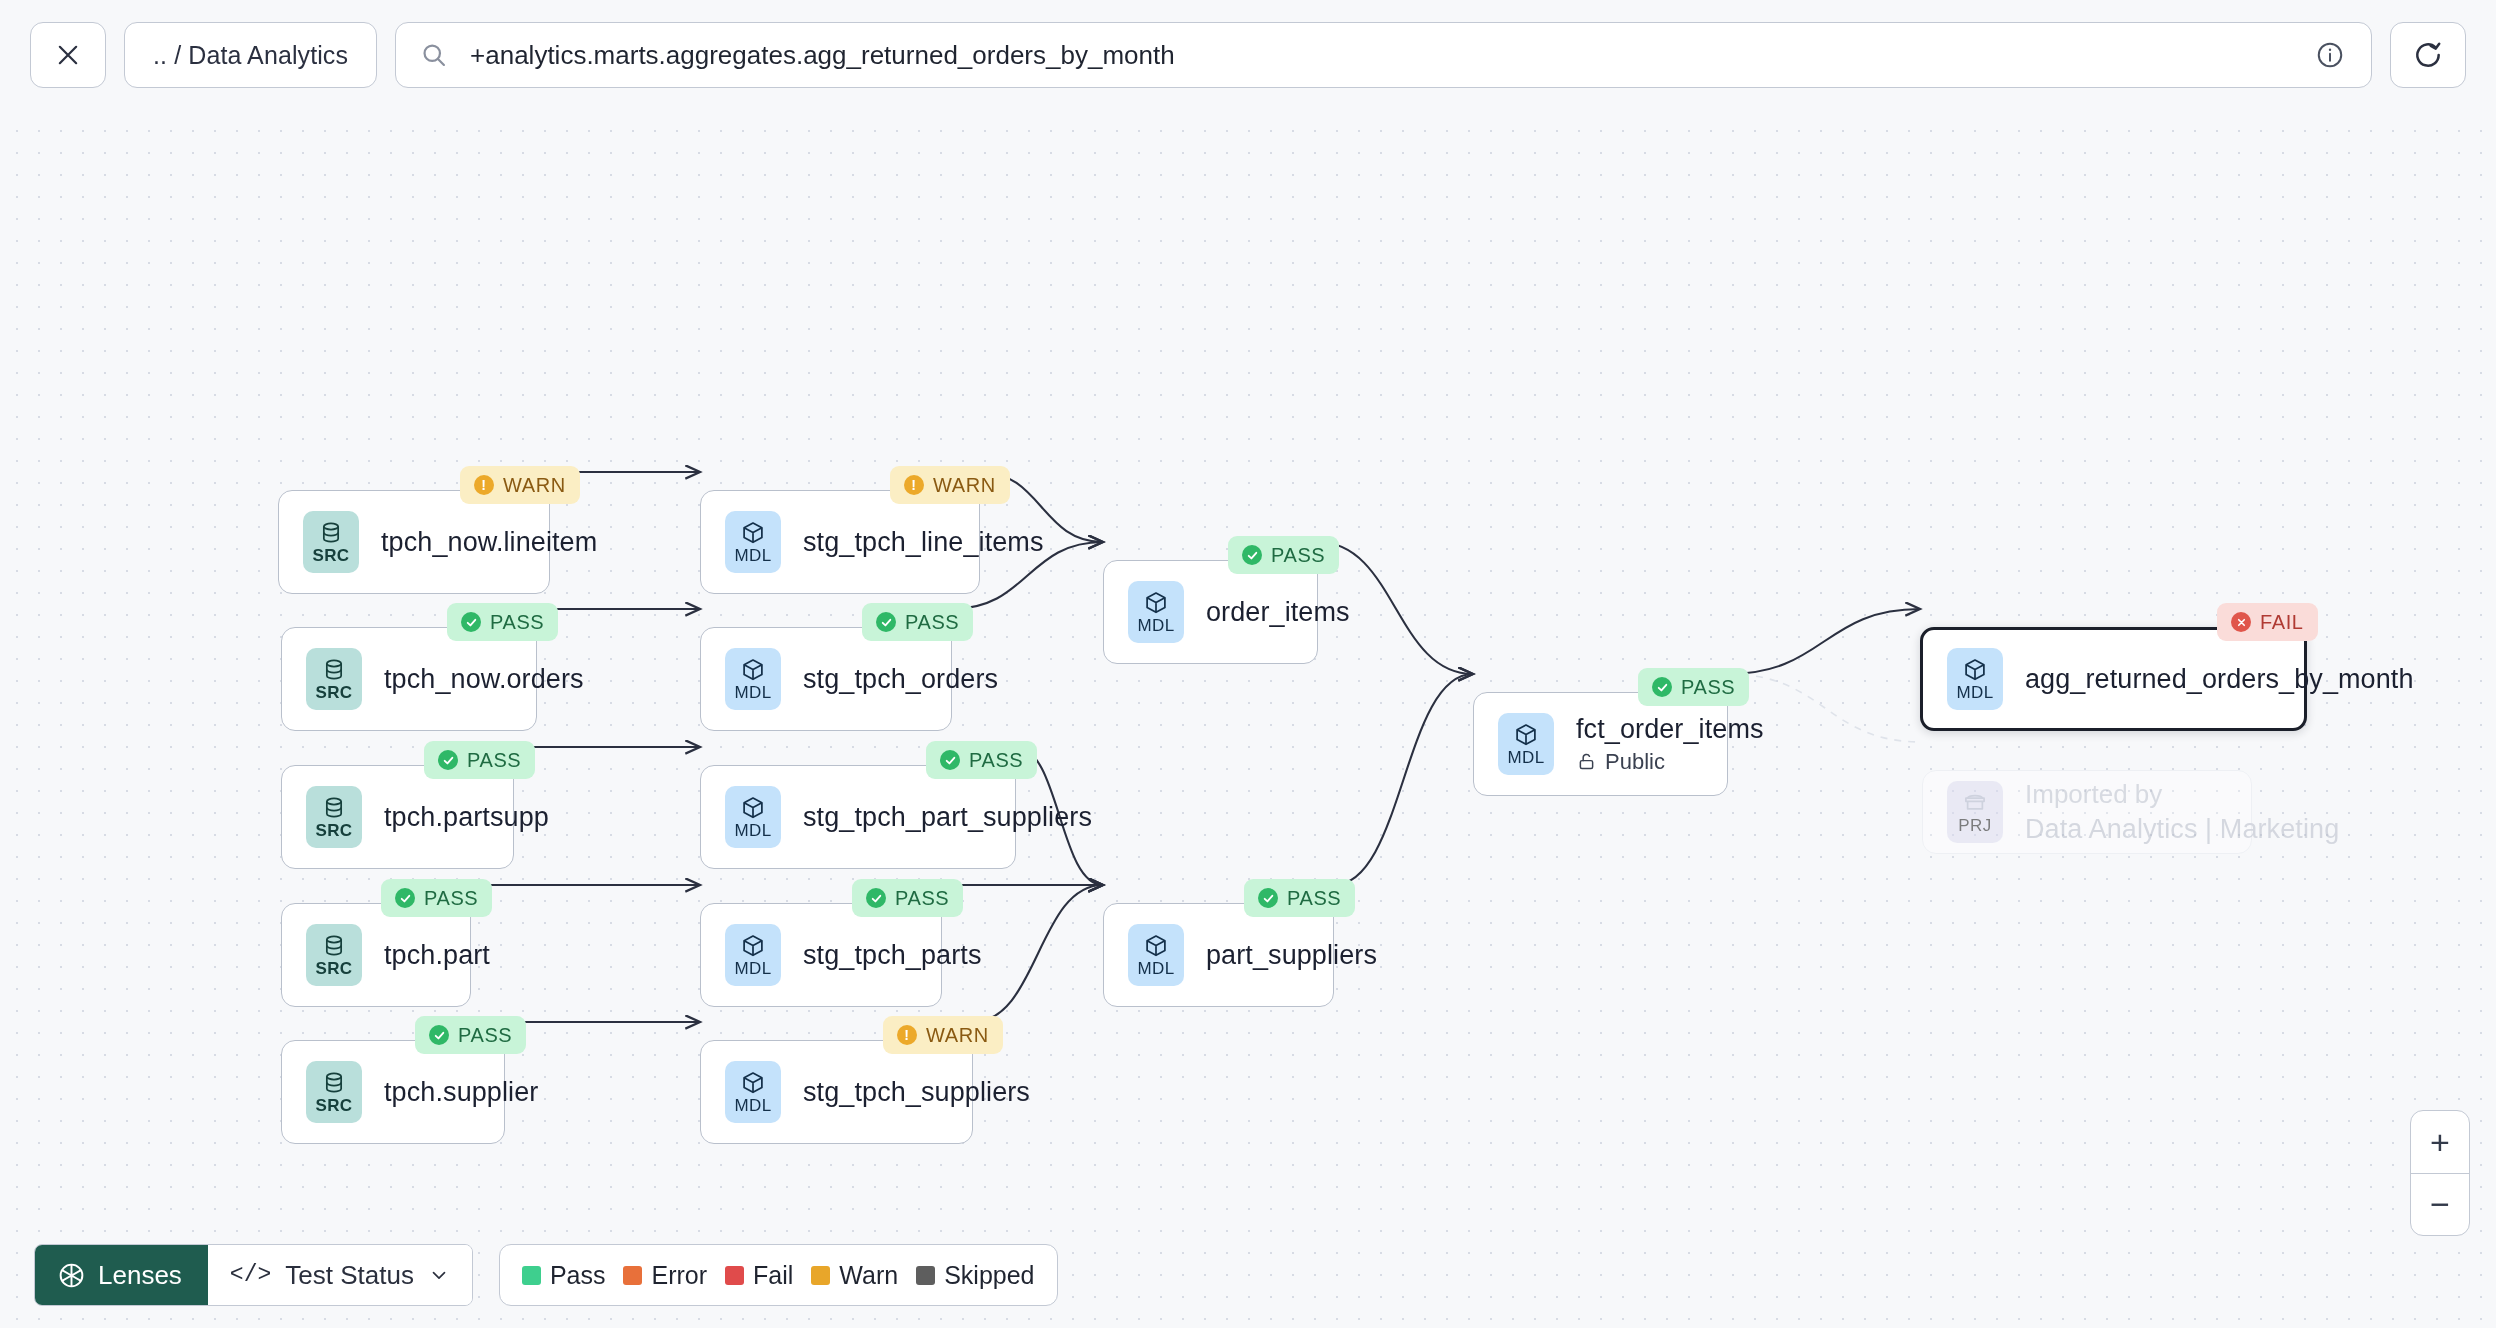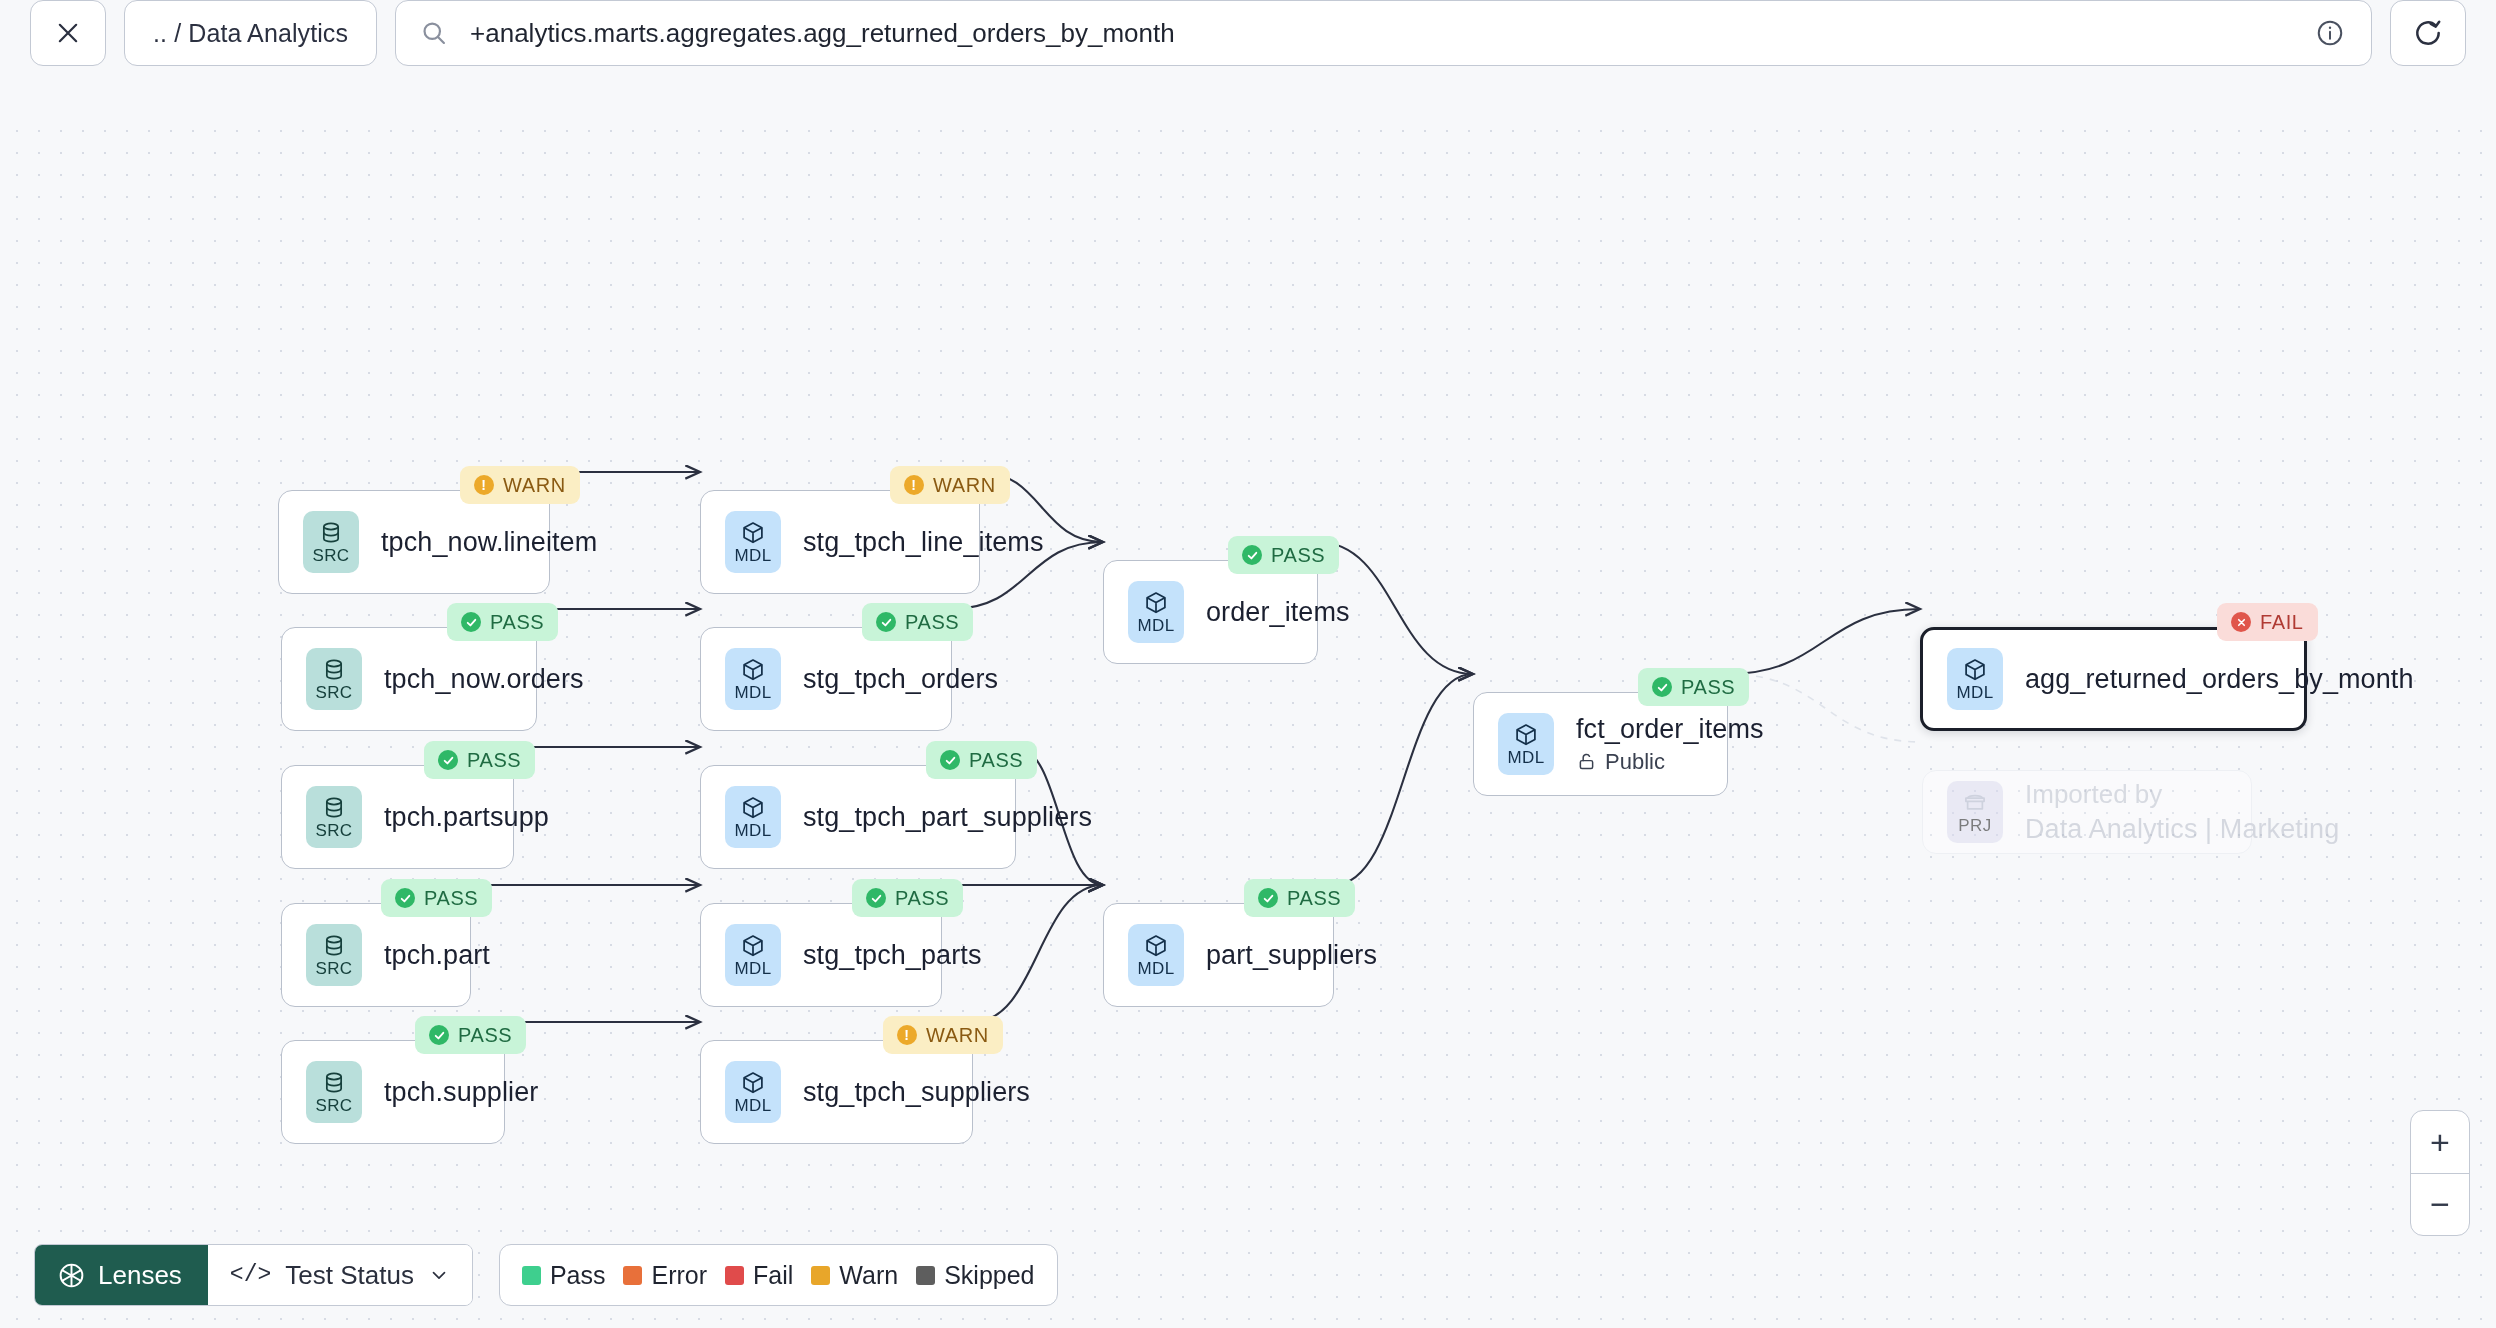--- a/index.html
+++ b/index.html
@@ -8,21 +8,21 @@
     font-family: "Liberation Sans", sans-serif;
     background: #f7f8fa;
     overflow: hidden;
   }
 
   
   .header {
     position: absolute; left: 0; top: 0;
     width: 2496px; height: 110px;
     background: #f7f8fa;
-    display: flex; 
+    display: flex; align-items: center;
     padding: 0 30px;
     gap: 18px;
     z-index: 40;
   }
   .hdr-btn {
     height: 66px;
     background: #ffffff;
     border: 1.6px solid #c3c9d4;
     border-radius: 13px;
     display: flex; align-items: center; justify-content: center;
@@ -92,21 +92,21 @@
   }
   .chip {
     width: 56px; height: 62px;
     border-radius: 10px;
     display: flex; flex-direction: column;
     align-items: center; justify-content: center;
     gap: 1px;
     flex: 0 0 auto;
   }
   .chip .ctxt { font-size: 17px; letter-spacing: .4px; line-height: 1; }
-  .chip.src { background: #b9dfdb; color: #16403c; }
+  .chip.src { background: #b9dfdb; color: #16403c; font-weight: bold; }
   .chip.mdl { background: #c4e2fb; color: #153css; color: #14304a; }
   .chip.prj { background: #dcdcf0; color: #000000; }
   .nlabels { display: flex; flex-direction: column; gap: 4px; }
   .ntitle { font-size: 27px; color: #1b2030; letter-spacing: .1px; white-space: nowrap; }
   .nsub {
     font-size: 22px; color: #3a4150;
     display: flex; align-items: center; gap: 8px;
     white-space: nowrap;
   }
   .node.ghost .ntitle { color: #b3b8c6; font-size: 27px; }

